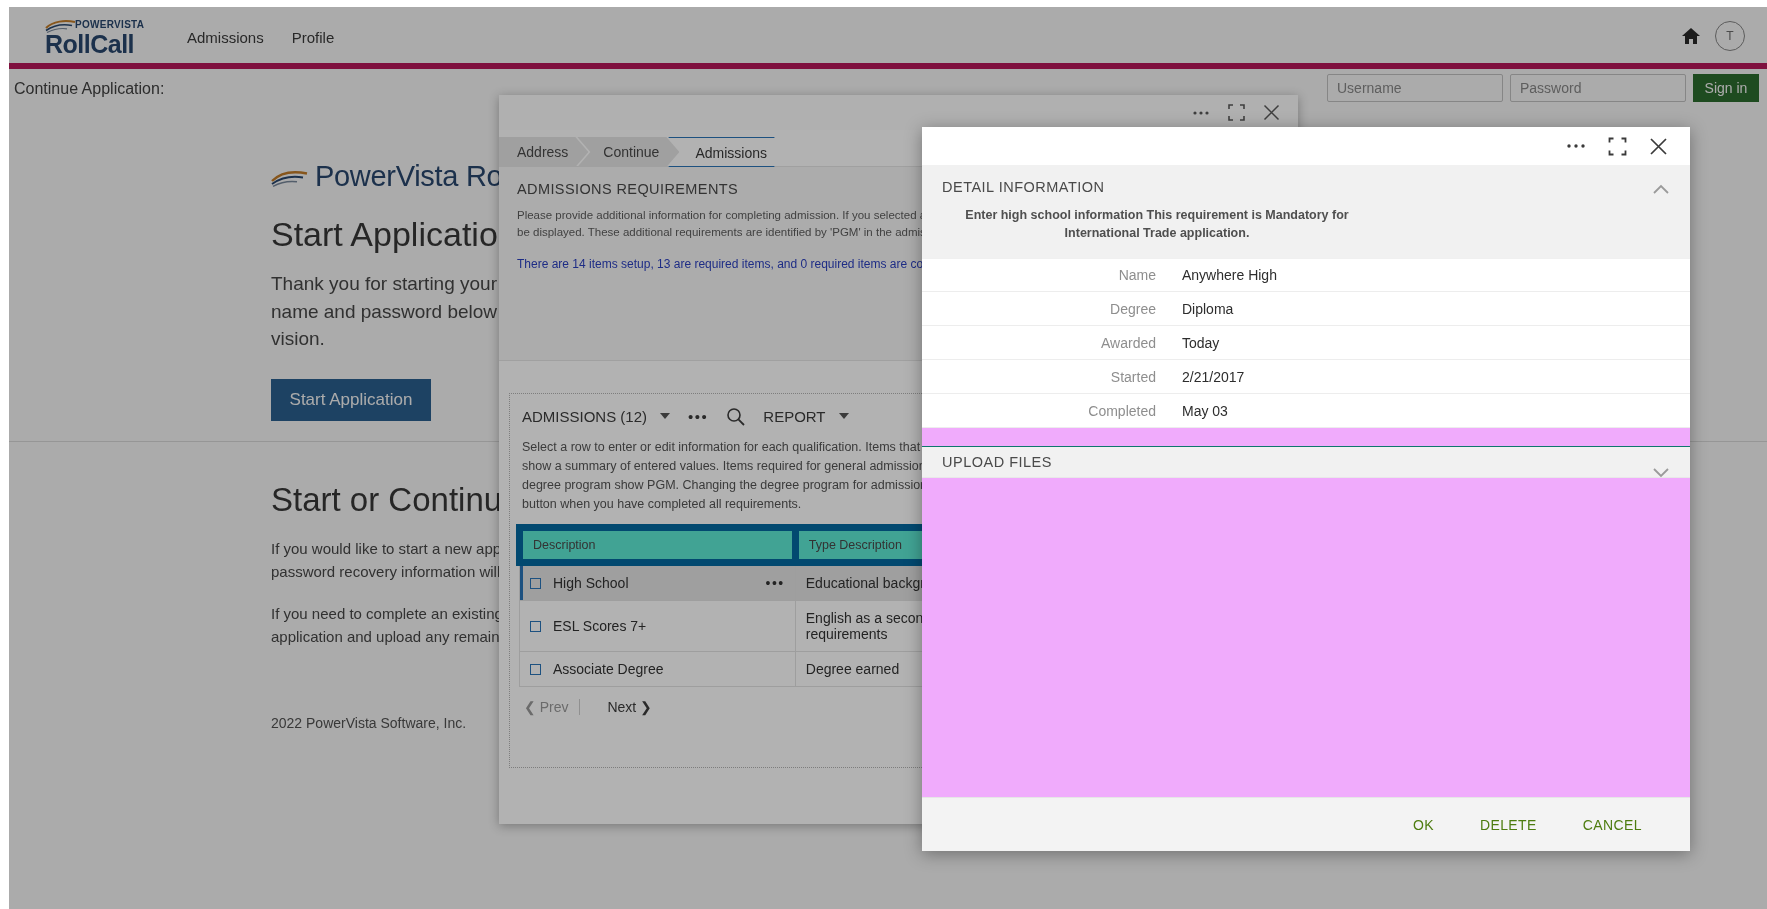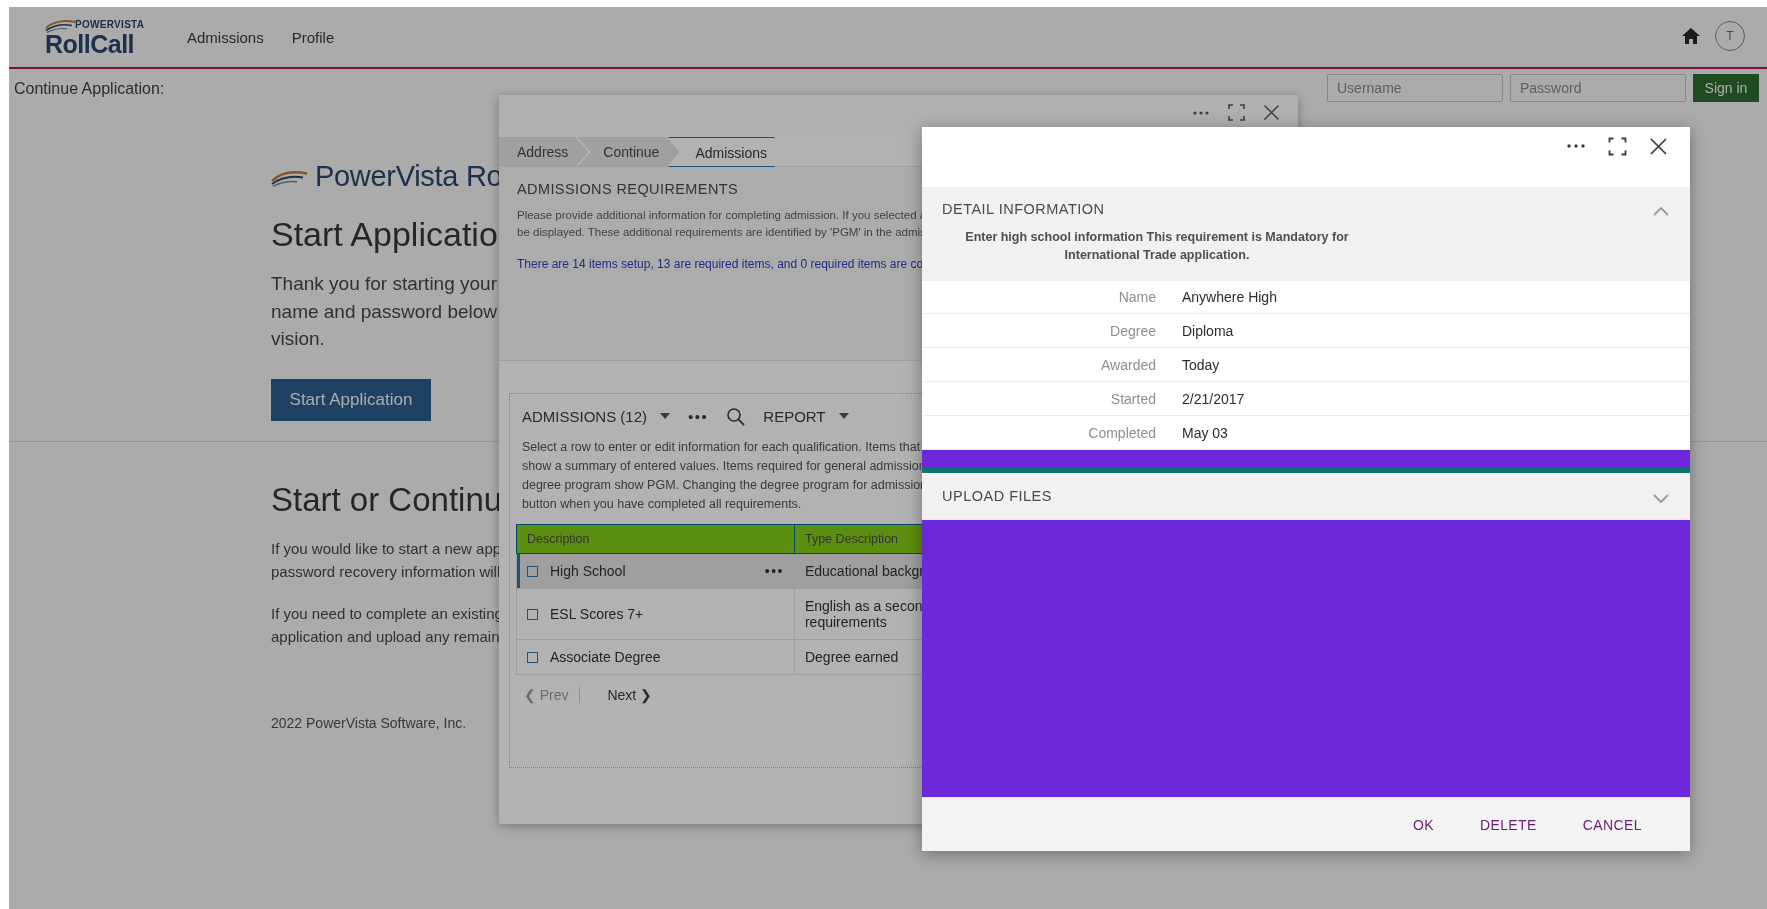--- a/index.html
+++ b/index.html
@@ -27,21 +27,21 @@
     background: #fff;
     overflow: hidden;
   }
 
   
   .site-header {
     position: absolute;
     left: 0; top: 0;
     width: 1758px; height: 62px;
     background: #ffffff;
-    border-bottom: 2px solid #be185d;
+    border-bottom: 6px solid #be185d;
   }
   .brand {
     position: absolute; left: 36px; top: 10px;
     width: 110px; height: 44px;
   }
   .brand .swoosh { position:absolute; left:0; top:2px; width:34px; height:14px;}
   .brand .pv-word {
     position:absolute; left:30px; top:2px;
     font-size: 10px; font-weight: bold; letter-spacing: .3px;
     color:#2b4a72;
@@ -219,21 +219,21 @@
   }
   .dots { letter-spacing:1.5px; font-size:15px; color:#3d3d3d; cursor:pointer; }
   .grid-desc {
     padding:0 12px 10px 12px;
     font-size:12.5px; line-height:1.52; color:#555;
   }
   table.admgrid {
     width:765px; margin:0 6px; border-collapse:collapse; table-layout:fixed;
   }
   table.admgrid th {
-    background:#84cc16; border:1px solid #0369a1;
+    background:#5eead4; border:7px solid #0369a1;
     font-size:12.5px; font-weight:normal; color:#4a4a4a;
     text-align:left; padding:7px 10px;
   }
   table.admgrid td {
     border:1px solid #e2e2e2; padding:9px 10px;
     font-size:14px; color:#333; vertical-align:middle;
   }
   table.admgrid tr.sel td { background:#e4e4e4; }
   table.admgrid tr.sel td:first-child { box-shadow: inset 3px 0 0 0 #2a75b8; }
   .cbx {
@@ -264,21 +264,21 @@
     z-index:60;
     box-shadow:0 3px 16px rgba(0,0,0,.35);
     display:flex; flex-direction:column;
   }
   .modal-titlebar {
     height:38px; flex:0 0 38px;
     display:flex; align-items:center; justify-content:flex-end;
     gap:22px; padding-right:22px;
     background:#ffffff;
   }
-  .modal-body { flex:1 1 auto; overflow:hidden; background:#6d28d9;margin-top:22px;}
+  .modal-body { flex:1 1 auto; overflow:hidden; background:#f0abfc;}
 
   .sec-head {
     background:#f1f1f1;
     padding:14px 20px 16px 20px;
     position:relative;
   }
   .sec-head .sec-title {
     font-size:14.5px; color:#4a4a4a; letter-spacing:.5px;
   }
   .sec-head .sec-sub {
@@ -299,37 +299,37 @@
   }
   .drow:first-child { border-top:1px solid #f0f0f0; }
   .dlabel {
     width:260px; text-align:right; padding-right:26px;
     font-size:14px; color:#8e8e8e;
   }
   .dvalue { font-size:14px; color:#2d2d2d; }
 
   .sec-head2 {
     background:#f1f1f1;
-    padding:15px 20px;
+    padding:7px 20px;
     position:relative;
     margin-top:18px;
-    border-top:5px solid #0f766e;
+    border-top:1px solid #0f766e;
     border-bottom:1px solid #e8e8e8;
   }
   .sec-head2 .sec-title { font-size:14.5px; color:#4a4a4a; letter-spacing:.5px; }
 
   .modal-footer {
     flex:0 0 54px; height:54px;
     background:#f3f3f3;
     border-top:1px solid #e6e6e6;
     display:flex; align-items:center; justify-content:flex-end;
     gap:34px; padding-right:42px;
   }
   .modal-footer .mbtn {
-    font-size:14px; color:#701a75; letter-spacing:.4px;
+    font-size:14px; color:#4d7c0f; letter-spacing:.4px;
     background:none; border:none; cursor:pointer;
     font-family:"Liberation Sans", sans-serif;
   }
 </style>
 </head>
 <body>
 
 <div id="root">
   <div id="page">
 

